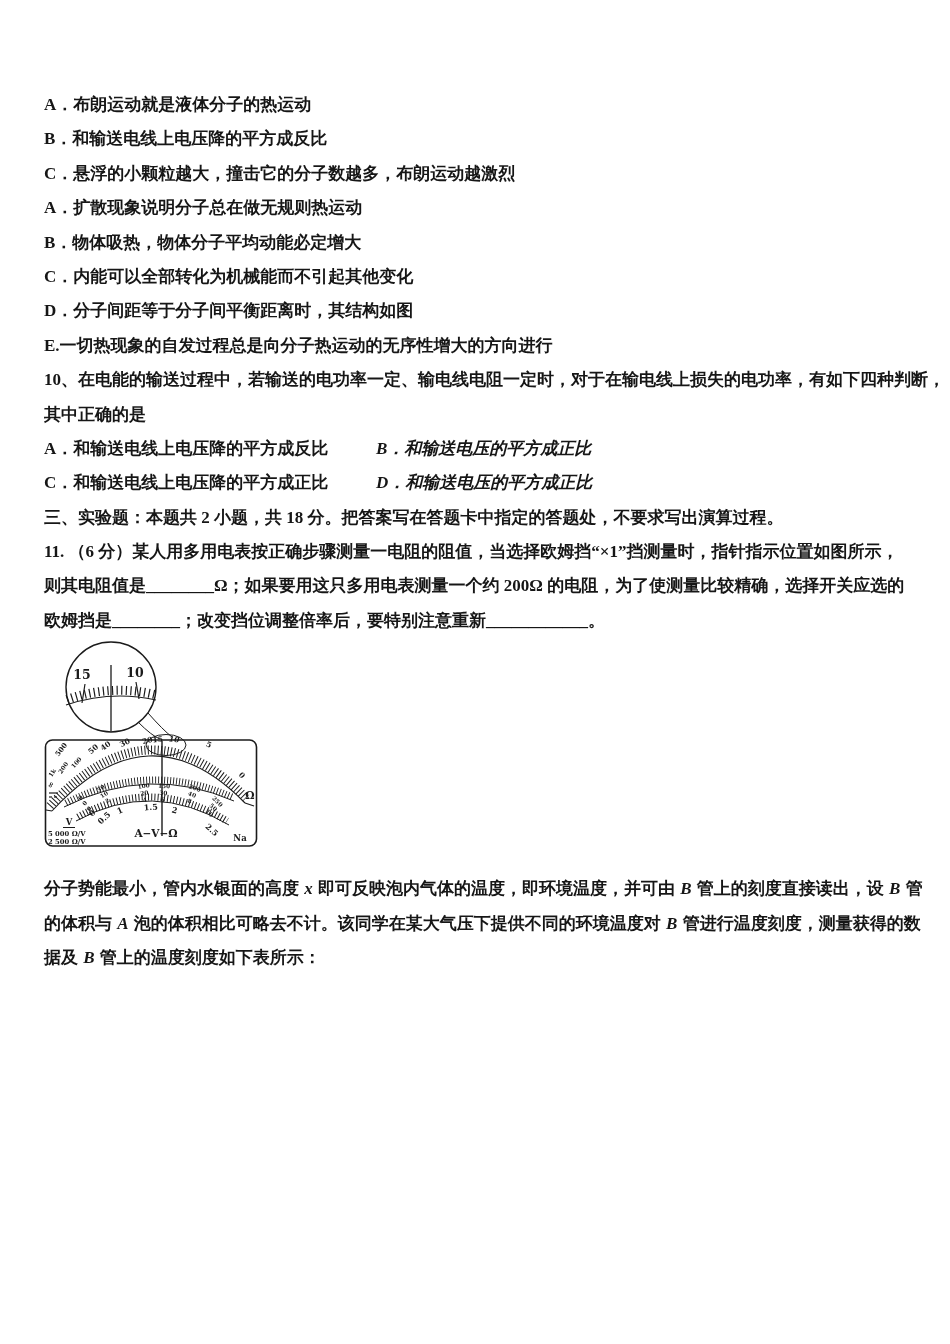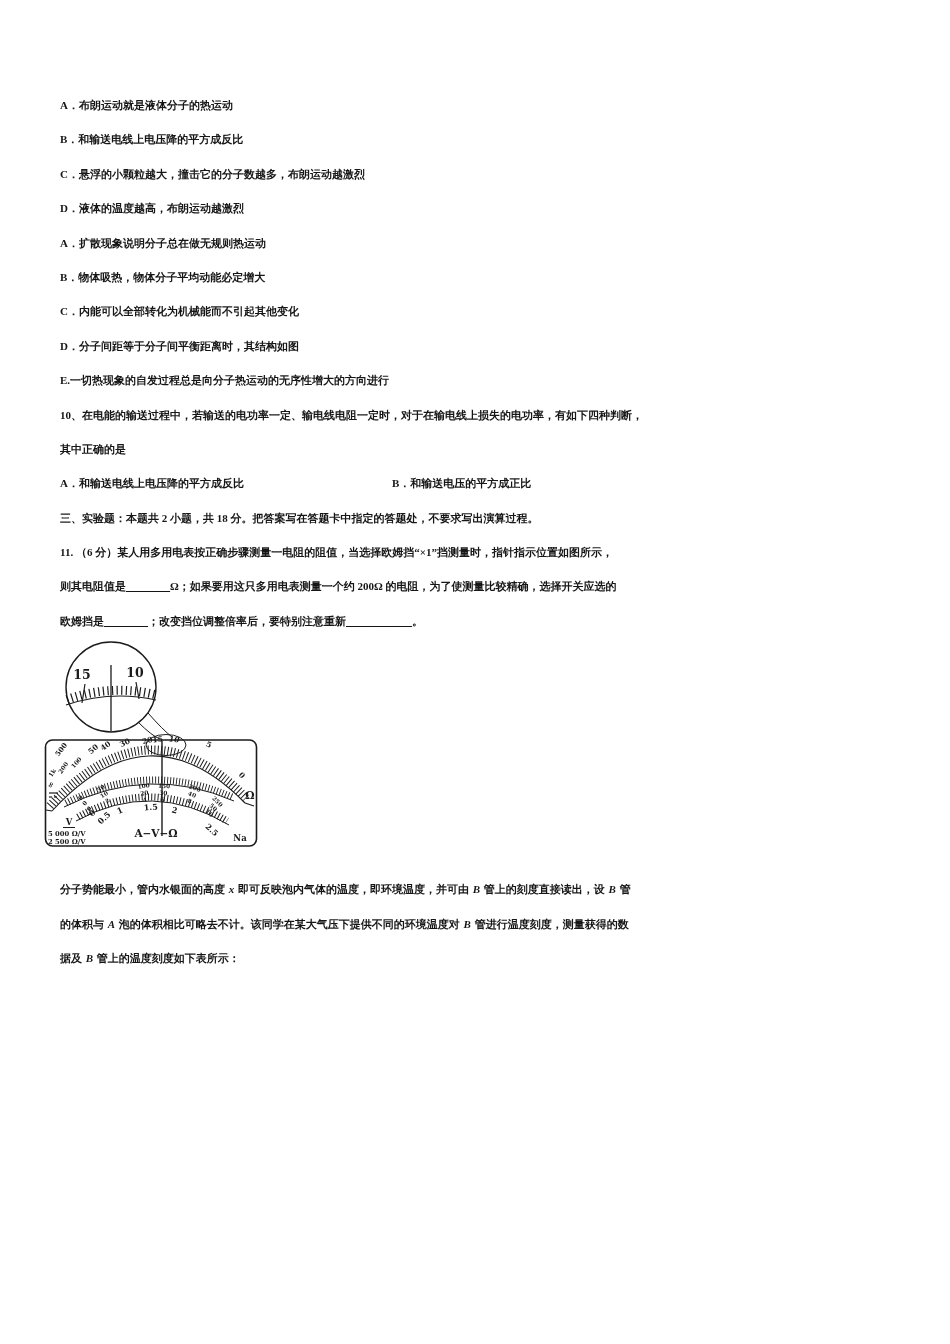--- a/index.html
+++ b/index.html
@@ -1,46 +1,46 @@
 <!DOCTYPE html>
 <html><head>
 <meta charset="utf-8">
 <style>
   html,body{margin:0;padding:0;background:#ffffff;}
   body{width:950px;height:1344px;overflow:hidden;color:#161616;
        font-family:"Liberation Serif","DejaVu Serif",serif;}
   .doc{padding:88px 30px 0 44px;}
-  .line{height:34.4px;line-height:34.4px;font-size:11px;font-weight:600;
-        white-space:nowrap;letter-spacing:0px;margin-left:16px;}
+  .line{height:34.4px;line-height:34.4px;font-size:17px;font-weight:600;
+        white-space:nowrap;letter-spacing:0px;}
   .seg{display:inline;}
   .it{font-style:italic;padding:0 1px;}
   .bnum{font-weight:700;}
   .u{text-decoration:underline;letter-spacing:0;}
   .col1{display:inline-block;width:332px;}
-  .col2{display:inline-block;}
+  .col2{display:inline-block;font-style:italic;}
   .figure-block{height:234px;position:relative;}
   .figure-block svg{position:absolute;left:0px;top:1px;}
 </style>
 </head>
 <body>
 
 <div class="doc">
   <div id="part1">
       <div class="line"><span class="seg">A．布朗运动就是液体分子的热运动</span></div>
       <div class="line"><span class="seg">B．和输送电线上电压降的平方成反比</span></div>
       <div class="line"><span class="seg">C．悬浮的小颗粒越大，撞击它的分子数越多，布朗运动越激烈</span></div>
-      <div class="line"><span class="seg">D．液体的温度越高，布朗运动越激烈</span></div>
       <div class="line"><span class="seg">A．扩散现象说明分子总在做无规则热运动</span></div>
       <div class="line"><span class="seg">B．物体吸热，物体分子平均动能必定增大</span></div>
       <div class="line"><span class="seg">C．内能可以全部转化为机械能而不引起其他变化</span></div>
       <div class="line"><span class="seg">D．分子间距等于分子间平衡距离时，其结构如图</span></div>
       <div class="line"><span class="seg">E.一切热现象的自发过程总是向分子热运动的无序性增大的方向进行</span></div>
       <div class="line"><span class="seg">10、在电能的输送过程中，若输送的电功率一定、输电线电阻一定时，对于在输电线上损失的电功率，有如下四种判断，</span></div>
       <div class="line"><span class="seg">其中正确的是</span></div>
       <div class="line"><span class="col1"><span class="seg">A．和输送电线上电压降的平方成反比</span></span><span class="col2"><span class="seg">B．和输送电压的平方成正比</span></span></div>
+      <div class="line"><span class="col1"><span class="seg">C．和输送电线上电压降的平方成正比</span></span><span class="col2"><span class="seg">D．和输送电压的平方成正比</span></span></div>
       <div class="line"><span class="seg">三、实验题：本题共 2 小题，共 18 分。把答案写在答题卡中指定的答题处，不要求写出演算过程。</span></div>
       <div class="line"><span class="seg">11. （6 分）某人用多用电表按正确步骤测量一电阻的阻值，当选择欧姆挡“×1”挡测量时，指针指示位置如图所示，</span></div>
       <div class="line"><span class="seg">则其电阻值是</span><span class="seg u">________</span><span class="seg">Ω；如果要用这只多用电表测量一个约 200Ω 的电阻，为了使测量比较精确，选择开关应选的</span></div>
       <div class="line"><span class="seg">欧姆挡是</span><span class="seg u">________</span><span class="seg">；改变挡位调整倍率后，要特别注意重新</span><span class="seg u">____________</span><span class="seg">。</span></div>
     </div>
 
   <div class="figure-block">
     <svg id="meter" width="218" height="210" viewBox="0 0 218 210">
         <rect x="1.5" y="101" width="211" height="106" rx="7" fill="none" stroke="#1b1b1b" stroke-width="1.6"></rect>
         <path d="M 6 167 Q 105 59 202 159" stroke-dasharray="1 2.3" fill="none" stroke="#1b1b1b" stroke-width="9"></path>

